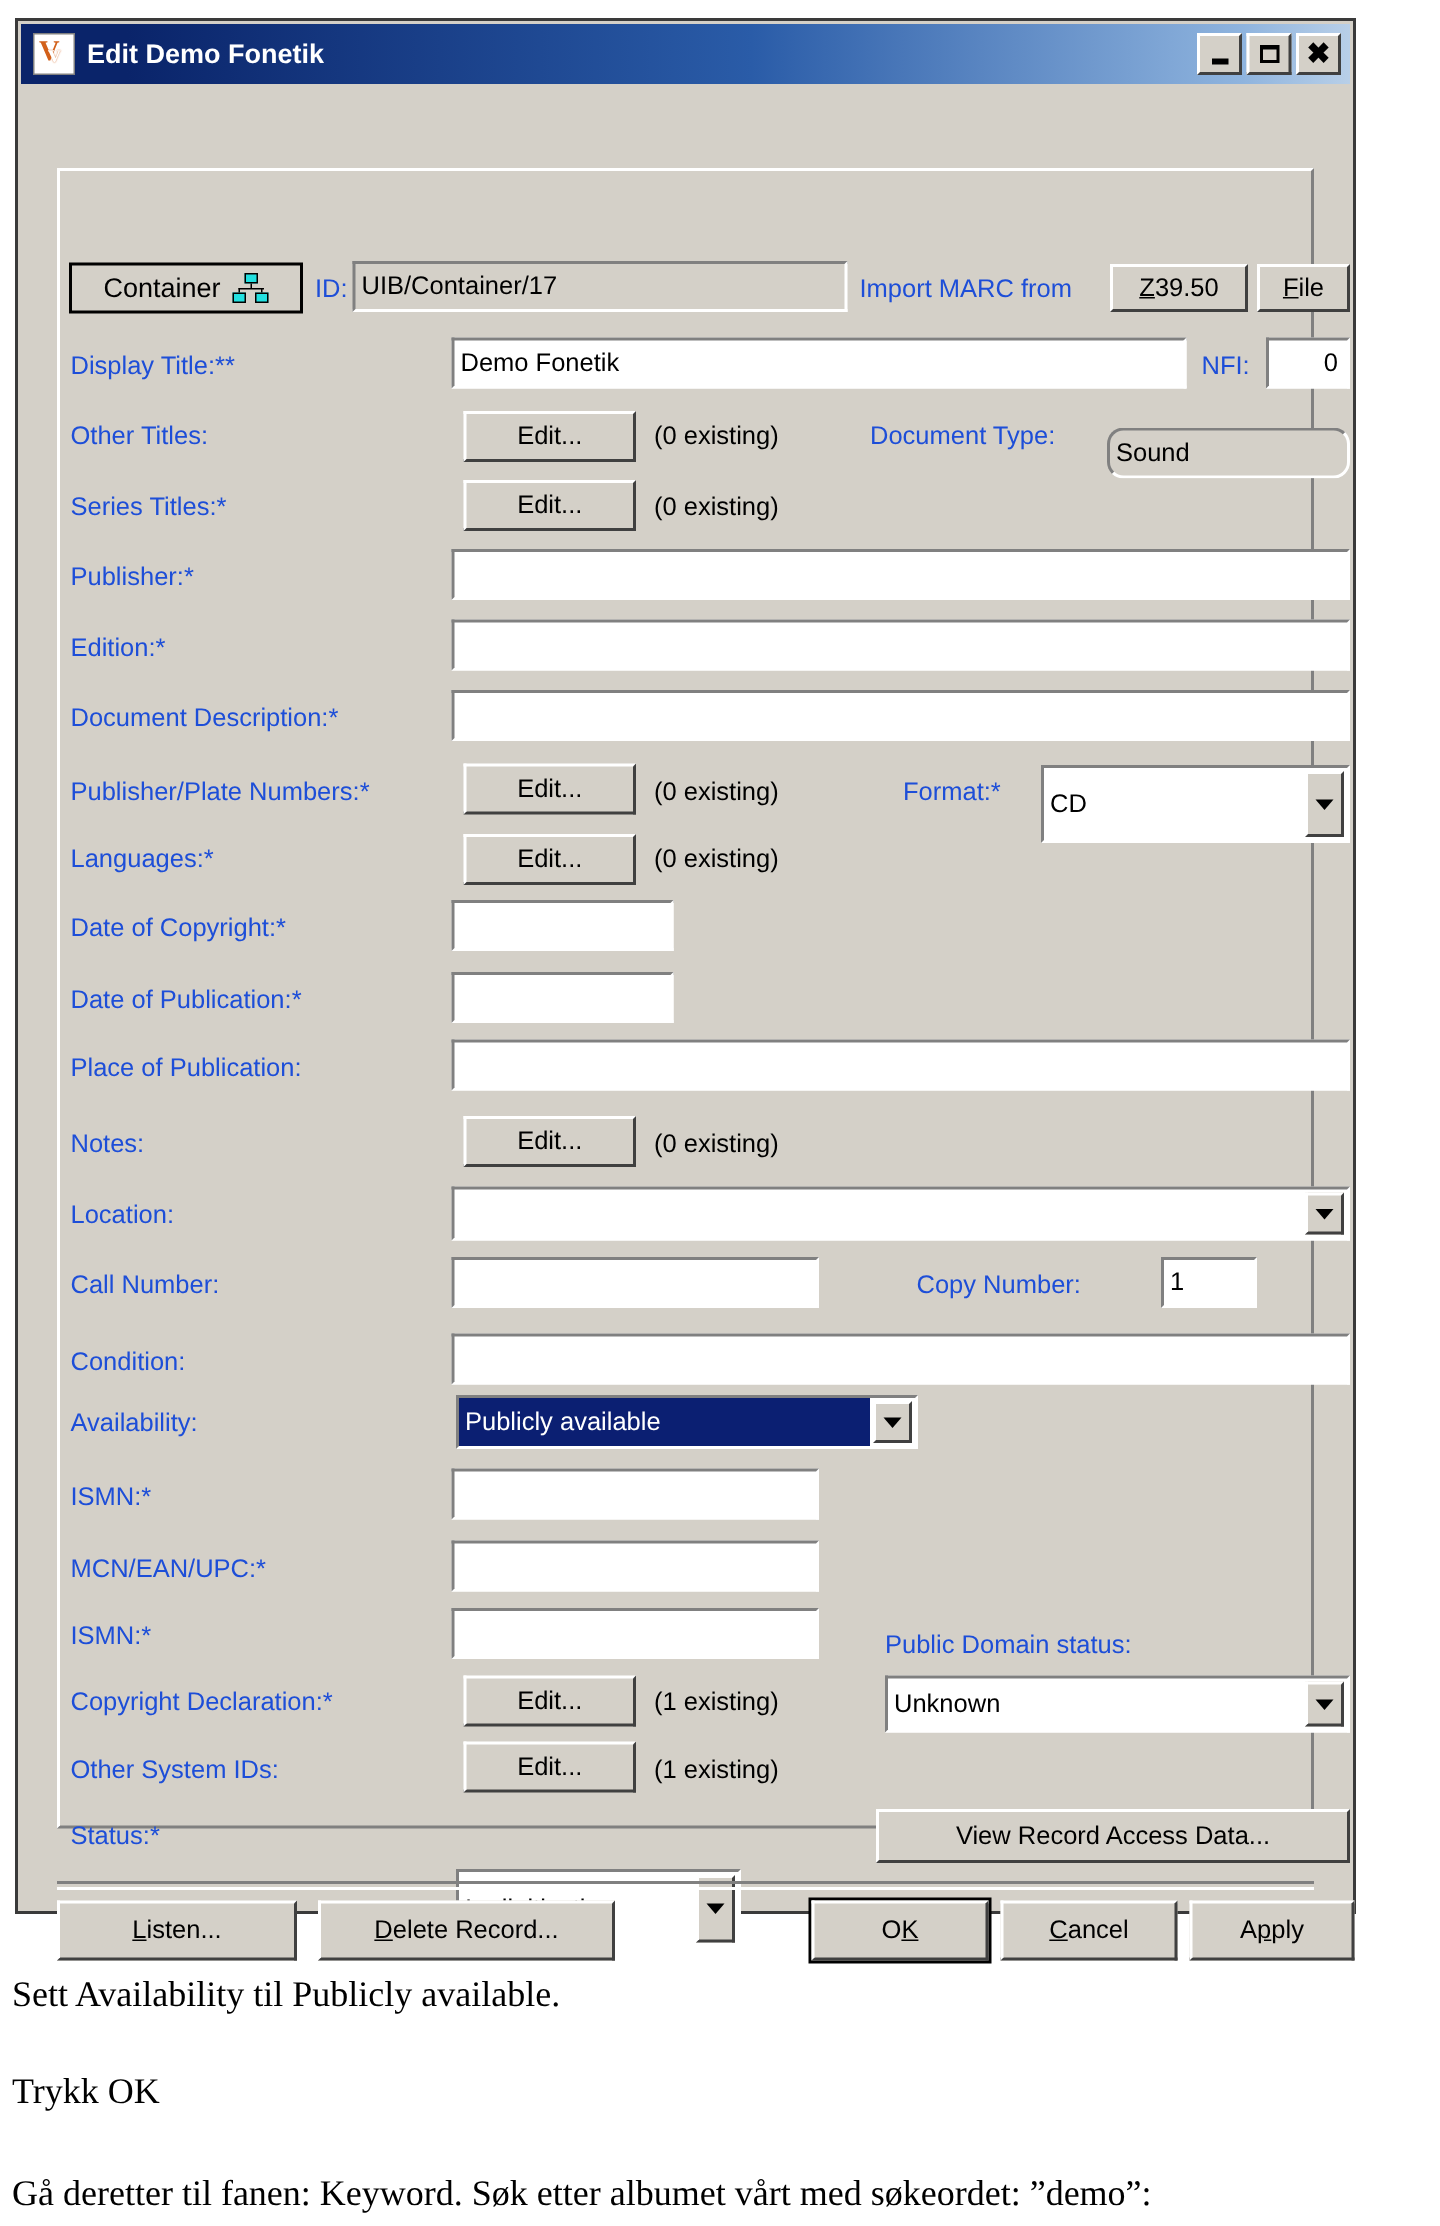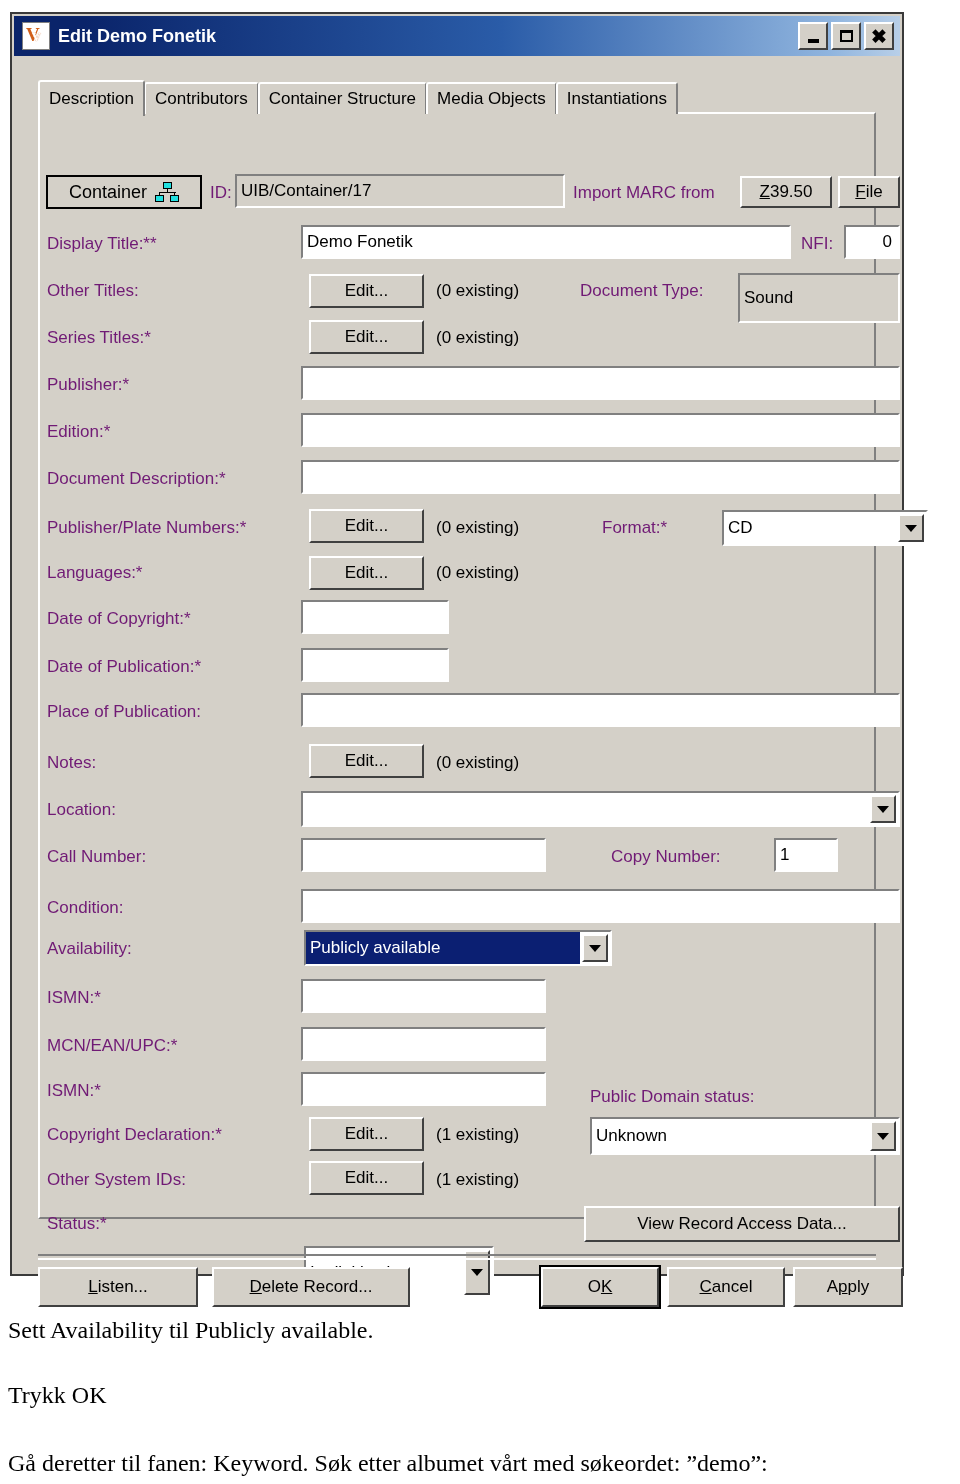--- a/index.html
+++ b/index.html
@@ -82,21 +82,21 @@
   
   .tabpage{
     position:absolute;left:22px;top:54px;right:22px;height:1107px;
     background:#d4d0c8;
     border-top:2px solid #ffffff;border-left:2px solid #ffffff;
     border-right:2px solid #808080;border-bottom:2px solid #808080;
     box-sizing:border-box;
   }
 
   
-  .lbl{position:absolute;font-size:17px;color:#701a75;white-space:nowrap;}
+  .lbl{position:absolute;font-size:17px;color:#1d4ed8;white-space:nowrap;}
   .inp{
     position:absolute;background:#ffffff;box-sizing:border-box;
     border-top:2px solid #808080;border-left:2px solid #808080;
     border-right:2px solid #ffffff;border-bottom:2px solid #ffffff;
     font-size:17px;color:#000;display:flex;align-items:center;
     padding-left:4px;overflow:hidden;white-space:nowrap;
   }
   .inp.ro{background:#d4d0c8;}
   .inp.num{justify-content:flex-end;padding-right:6px;padding-left:2px;}
   .btn{
@@ -179,27 +179,20 @@
         <div class="max-sq"></div>
       </div>
       <div class="tb-btn">
         <div class="close-x">✖</div>
       </div>
     </div>
   </div>
 
   <div class="client">
 
-    <div class="tabstrip">
-      <div class="tab sel">Description</div>
-      <div class="tab">Contributors</div>
-      <div class="tab">Container Structure</div>
-      <div class="tab">Media Objects</div>
-      <div class="tab">Instantiations</div>
-    </div>
 
     <div class="tabpage"></div>
 
     <div class="container-btn">
       <span>Container</span>
       <span class="net-icon">
         <span class="nt"></span>
           <span class="nl"></span>
           <span class="nr"></span>
         <span class="ln-v"></span>
@@ -220,40 +213,40 @@
 
     <div class="lbl" style="left:31px;top:176px;">Display Title:**</div>
     <div class="inp" style="left:285px;top:167px;width:490px;height:34px;">Demo Fonetik</div>
     <div class="lbl" style="left:785px;top:176px;">NFI:</div>
     <div class="inp num" style="left:828px;top:167px;width:56px;height:34px;">0</div>
 
     <div class="lbl" style="left:31px;top:223px;">Other Titles:</div>
     <div class="btn" style="left:293px;top:216px;width:115px;height:34px;">Edit...</div>
     <div class="cnt" style="left:420px;top:223px;">(0 existing)</div>
     <div class="lbl" style="left:564px;top:223px;">Document Type:</div>
-    <div class="inp ro" style="left:722px;top:215px;width:162px;height:50px;">Sound</div>
+    <div class="inp ro" style="left:722px;top:227px;width:162px;height:34px;border-radius:11px;">Sound</div>
 
     <div class="lbl" style="left:31px;top:270px;">Series Titles:*</div>
     <div class="btn" style="left:293px;top:262px;width:115px;height:34px;">Edit...</div>
     <div class="cnt" style="left:420px;top:270px;">(0 existing)</div>
 
     <div class="lbl" style="left:31px;top:317px;">Publisher:*</div>
     <div class="inp" style="left:285px;top:308px;width:599px;height:34px;"></div>
 
     <div class="lbl" style="left:31px;top:364px;">Edition:*</div>
     <div class="inp" style="left:285px;top:355px;width:599px;height:34px;"></div>
 
     <div class="lbl" style="left:31px;top:411px;">Document Description:*</div>
     <div class="inp" style="left:285px;top:402px;width:599px;height:34px;"></div>
 
     <div class="lbl" style="left:31px;top:460px;">Publisher/Plate Numbers:*</div>
     <div class="btn" style="left:293px;top:451px;width:115px;height:34px;">Edit...</div>
     <div class="cnt" style="left:420px;top:460px;">(0 existing)</div>
     <div class="lbl" style="left:586px;top:460px;">Format:*</div>
-    <div class="combo" style="left:678px;top:452px;width:206px;height:36px;margin-left:28px;">
+    <div class="combo" style="left:678px;top:452px;width:206px;height:52px;">
       <div class="cval">CD</div>
       <div class="arrow">
           <i></i>
         </div>
     </div>
 
     <div class="lbl" style="left:31px;top:505px;">Languages:*</div>
     <div class="btn" style="left:293px;top:498px;width:115px;height:34px;">Edit...</div>
     <div class="cnt" style="left:420px;top:505px;">(0 existing)</div>
 

